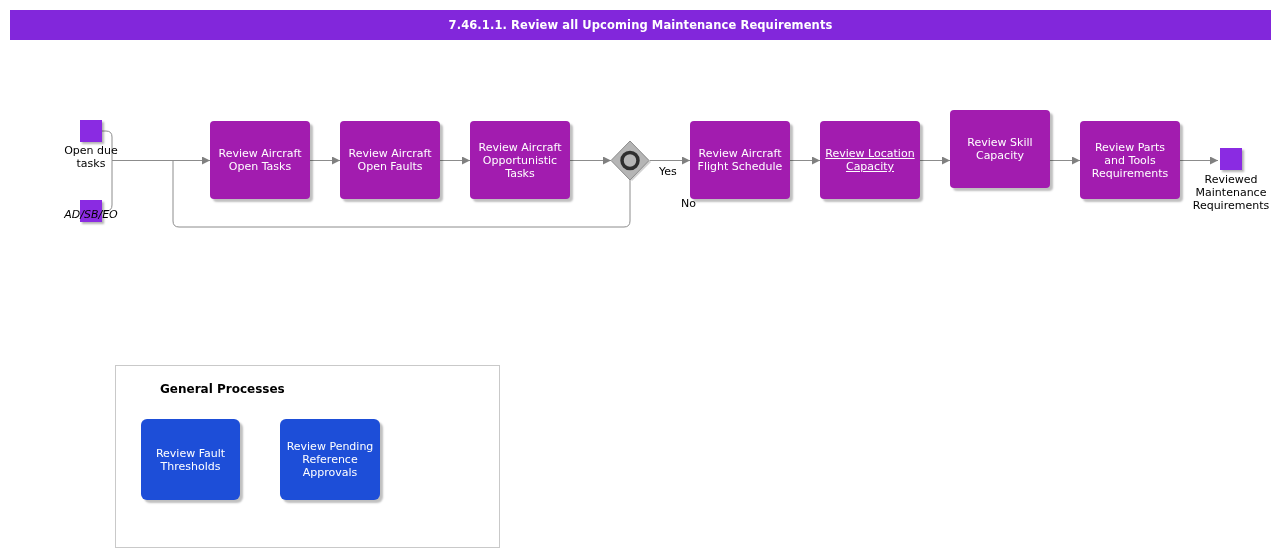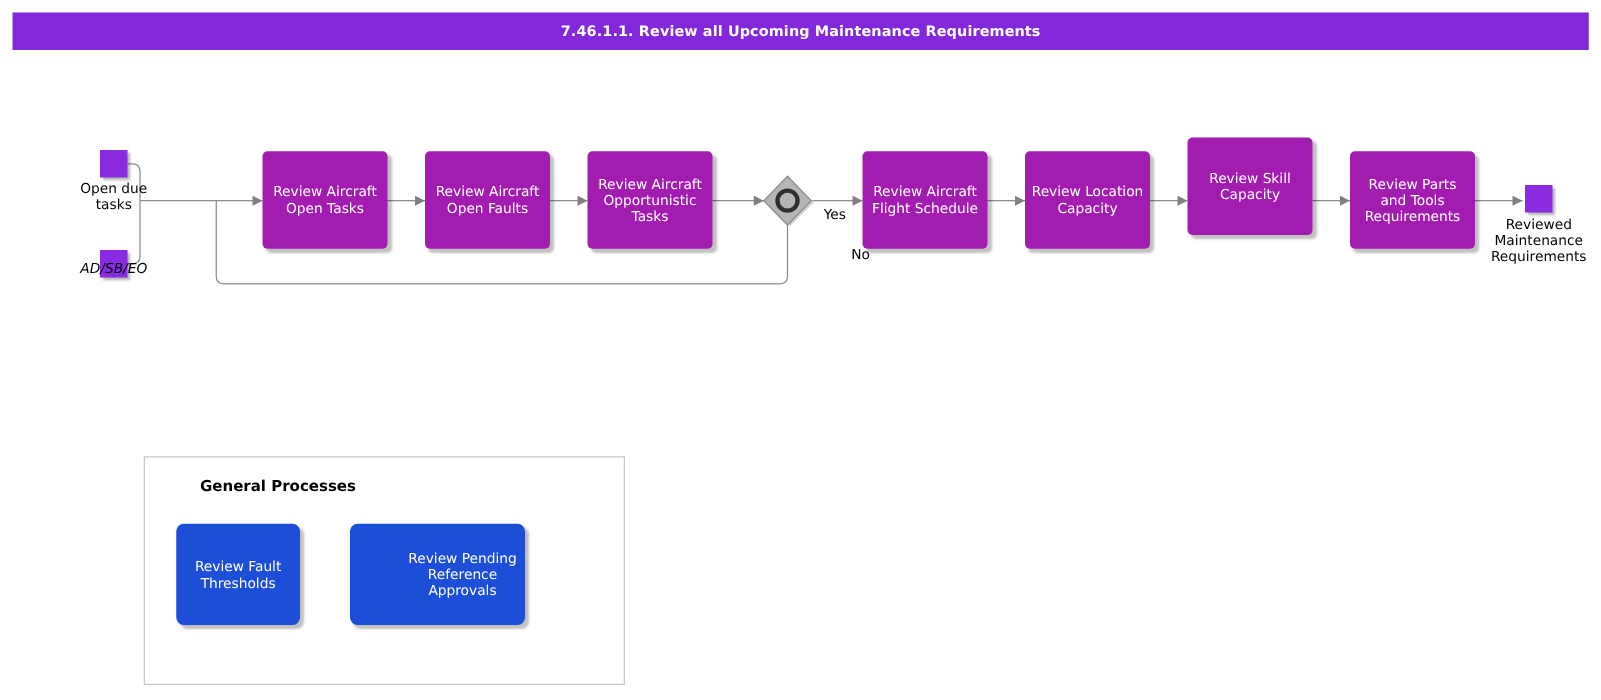--- a/index.html
+++ b/index.html
@@ -89,37 +89,37 @@
 
   <div class="task" style="left:210px;top:121px;">Review Aircraft
 Open Tasks</div>
   <div class="task" style="left:340px;top:121px;">Review Aircraft
 Open Faults</div>
   <div class="task" style="left:470px;top:121px;">Review Aircraft
 Opportunistic
 Tasks</div>
   <div class="task" style="left:690px;top:121px;">Review Aircraft
 Flight Schedule</div>
-  <div class="task" style="left:820px;top:121px;">Review Location
+  <div class="task" style="left:820px;top:121px;text-decoration:underline;">Review Location
 Capacity</div>
   <div class="task" style="left:950px;top:110px;">Review Skill
 Capacity</div>
   <div class="task" style="left:1080px;top:121px;">Review Parts
 and Tools
 Requirements</div>
 
   <div class="edge-label" style="left:659px;top:165px;">Yes</div>
   <div class="edge-label" style="left:641px;top:197px;margin-left:40px;">No</div>
 
   <div class="event-square" style="left:1220px;top:148px;"></div>
   <div class="node-label" style="left:1166px;top:173px;width:130px;">Reviewed
 Maintenance
 Requirements</div>
 
   <div class="gp-container"></div>
   <div class="gp-title">General Processes</div>
   <div class="gp-task" style="left:141px;top:419px;width:99px;height:81px;">Review Fault
 Thresholds</div>
-  <div class="gp-task" style="left:280px;top:419px;width:100px;height:81px;padding-left:40px;">Review Pending
+  <div class="gp-task" style="left:280px;top:419px;width:100px;height:81px;">Review Pending
 Reference
 Approvals</div>
 
 </div>
 
 </body></html>

